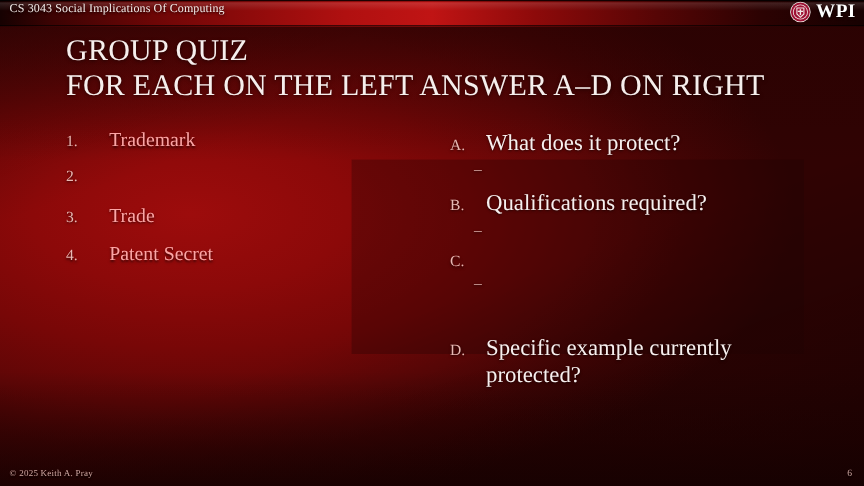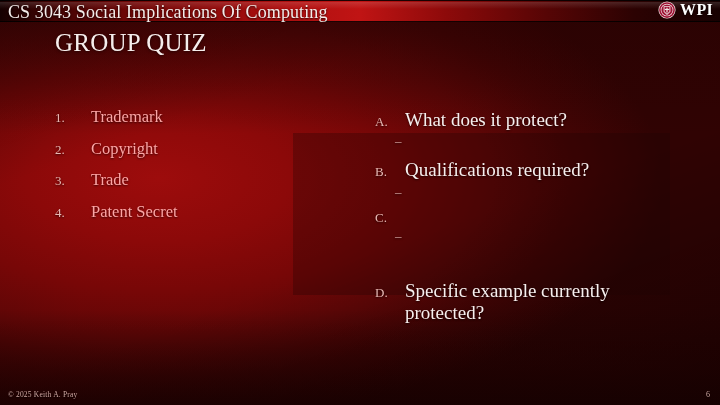--- a/index.html
+++ b/index.html
@@ -78,21 +78,21 @@
   .header-bar::before {
     content: "";
     position: absolute;
     left: 0; right: 0; top: 2px; height: 7px;
     background: linear-gradient(180deg, rgba(255,255,255,0.13), rgba(255,255,255,0));
     pointer-events: none;
   }
   .header-title {
     position: absolute;
     left: 8px; top: 2px;
-    font-size: 18px;
+    font-size: 10px;
     color: #f4ecea;
     letter-spacing: 0.1px;
     white-space: nowrap;
     text-shadow: 0 1px 2px rgba(0,0,0,0.85);
     z-index: 2;
   }
 
   
   .wpi-logo {
     position: absolute;
@@ -242,30 +242,30 @@
         <path d="M14.5 13.5 H25.5 V23.2 L20 28.4 L14.5 23.2 Z" fill="#9d1133"></path>
         <rect x="18.7" y="14.8" width="2.6" height="11" fill="#f2e9e7"></rect>
         <rect x="15.2" y="17.6" width="9.6" height="2.4" fill="#f2e9e7"></rect>
       </svg>
       <span class="wpi-word">WPI</span>
     </div>
   </div>
 
   <div class="slide-title">
     <span class="tl">GROUP QUIZ</span>
+    <span class="tl">FOR EACH ON THE LEFT ANSWER A–D ON RIGHT</span>
   </div>
 
   <div class="left-list">
     <div class="l-item">
       <span class="l-num">1.</span>
       <span class="l-label">Trademark</span>
     </div>
     <div class="l-item">
       <span class="l-num">2.</span>
-      <span class="l-label">Copyright</span>
     </div>
     <div class="l-item">
       <span class="l-num">3.</span>
       <span class="l-label">Trade</span>
     </div>
     <div class="l-item">
       <span class="l-num">4.</span>
       <span class="l-label">Patent Secret</span>
     </div>
   </div>

